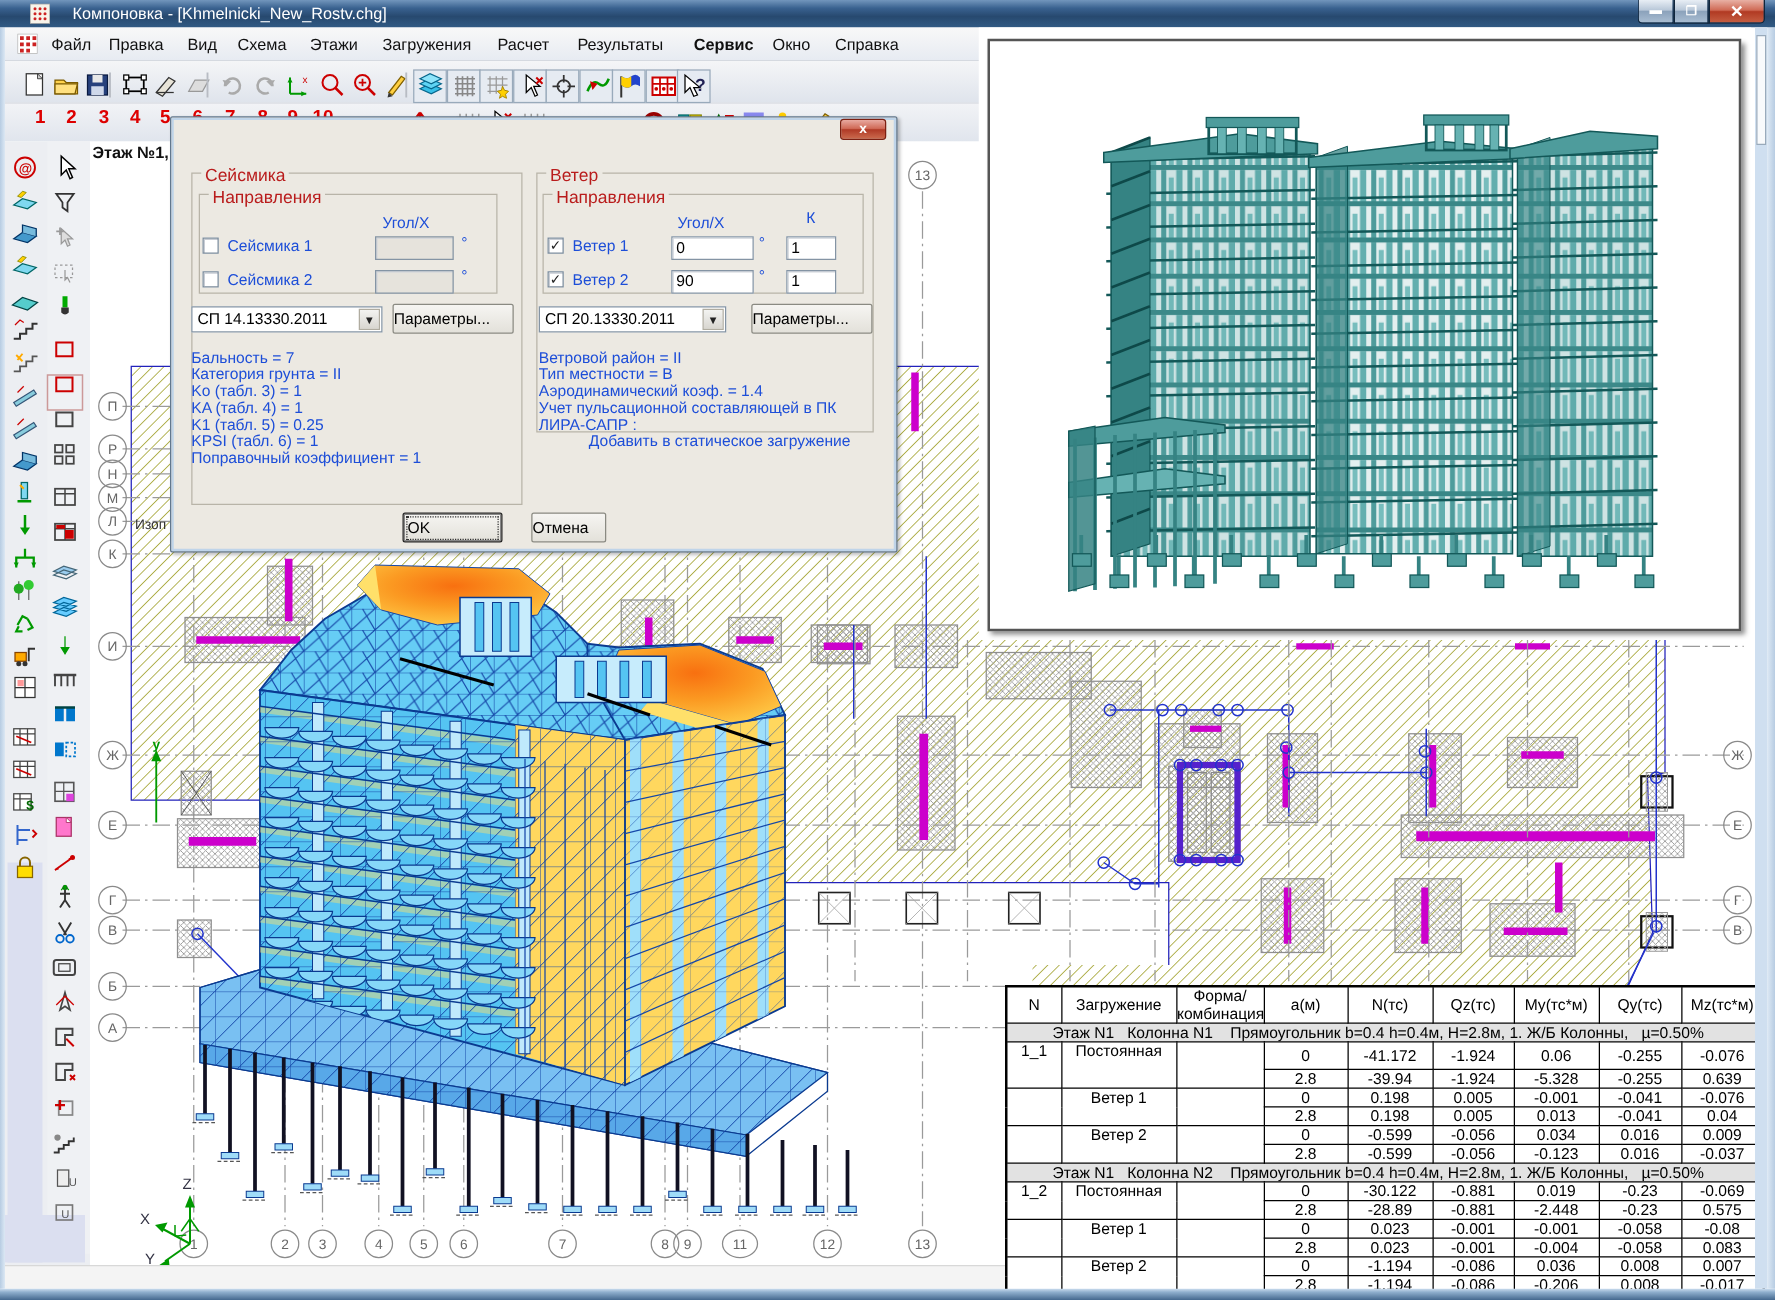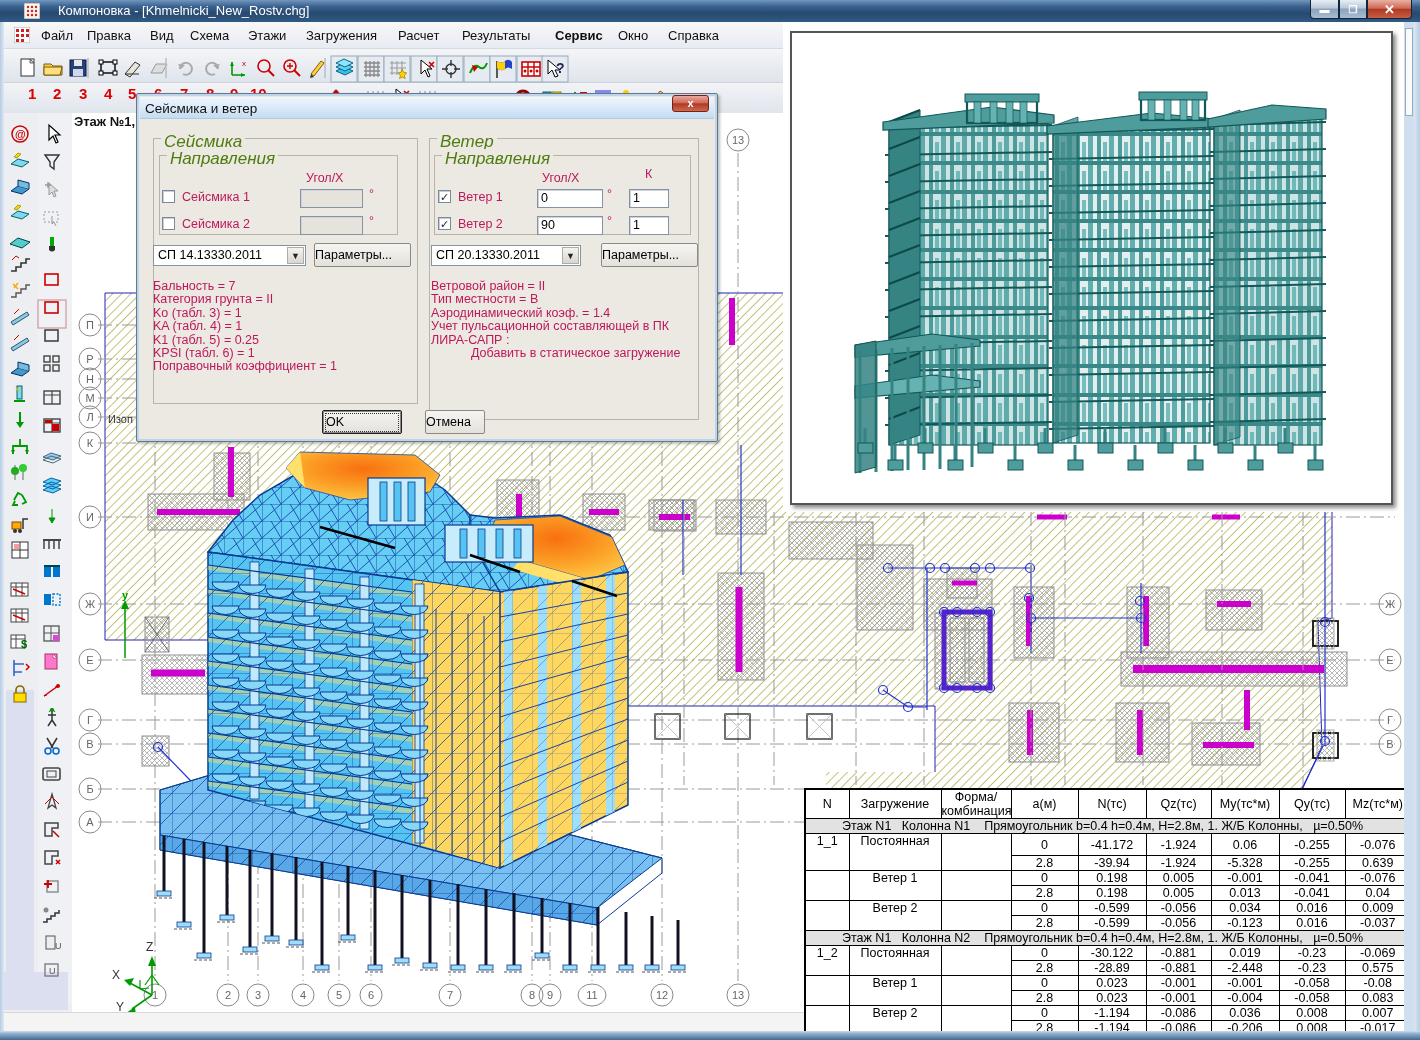--- a/index.html
+++ b/index.html
@@ -68,22 +68,22 @@
   box-shadow:inset 0 0 0 2px #bfd4e9, 2px 2px 3px rgba(0,0,0,0.25); border-radius:2px; }
 #dlgtitle { position:absolute; left:3px; top:3px; right:3px; height:22px;
   background:linear-gradient(to bottom,#eef6fd 0%,#dcebf9 45%,#c4dcf2 100%);
   border-bottom:1px solid #b0c8e0; }
 #dlgtitle span { position:absolute; left:5px; top:4px; font-size:13.5px; color:#111; }
 #dlgclose { position:absolute; right:8px; top:1px; width:37px; height:17px;
   background:linear-gradient(to bottom,#e8a9a0 0%,#d06a57 45%,#b03a26 52%,#cb6a4e 100%);
   border:1px solid #7c2012; border-radius:3px; color:#fff; font-weight:bold; font-size:11px;
   text-align:center; line-height:15px; }
 .grp { position:absolute; border:1px solid #b8b4a8; }
-.grp > .glabel { position:absolute; left:7px; top:-7px; background:#ece9e2; font-size:17px; padding:0 3px; color:#4d7c0f;font-style:italic; }
-.dtext { position:absolute; font-size:12.5px; color:#be185d; white-space:nowrap; }
+.grp > .glabel { position:absolute; left:7px; top:-7px; background:#ece9e2; font-size:14px; padding:0 3px; color:#b91c1c; }
+.dtext { position:absolute; font-size:12.5px; color:#1d4ed8; white-space:nowrap; }
 .cb { position:absolute; width:13px; height:13px; background:#fff; border:1px solid #7a8a9a;
   box-shadow:inset 1px 1px 0 #c8ccd4; font-size:11px; line-height:12px; text-align:center; color:#222; }
 .tfield { position:absolute; height:19px; background:#fff; border:1px solid #8494a4;
   box-shadow:inset 1px 1px 0 #d0d4da; font-size:12.5px; padding:1px 3px; color:#000; }
 .tfield.dis { background:#e6e3dc; }
 .combo { position:absolute; height:21px; background:#fff; border:1px solid #8494a4; font-size:12.5px; }
 .combo .ctext { position:absolute; left:4px; top:2px; color:#000;text-align:center; }
 .combo .carr { position:absolute; right:1px; top:1px; width:17px; bottom:1px;
   background:linear-gradient(to bottom,#f3f3f1,#d8d6d0); border:1px solid #b0aca0;
   font-size:9px; text-align:center; line-height:17px; color:#222; }
@@ -1276,23 +1276,20 @@
 <line x1="493" y1="383" x2="493" y2="398" stroke="#358383" stroke-width="3"></line>
 <rect x="486" y="398" width="15" height="10" fill="#4e9c9c" stroke="#135858" stroke-width="1"></rect>
 <line x1="523" y1="400" x2="523" y2="415" stroke="#358383" stroke-width="3"></line>
 <rect x="516" y="415" width="15" height="10" fill="#4e9c9c" stroke="#135858" stroke-width="1"></rect>
         </g>
 </svg>
 </div>
   </div>
 
 <div class="abs" id="dlg">
-  <div id="dlgtitle">
-      <span>Сейсмика и ветер</span>
-    </div>
   <div id="dlgclose">x</div>
 
   <div class="grp" style="left:16px; top:44px; width:265px; height:266px;">
       <span class="glabel">Сейсмика</span>
     </div>
   <div class="grp" style="left:22px; top:61px; width:239px; height:80px;">
       <span class="glabel">Направления</span>
     </div>
   <div class="dtext" style="left:169px; top:77px;">Угол/X</div>
   <div class="cb" style="left:25px; top:96px;"></div>
@@ -1303,21 +1300,21 @@
   <div class="dtext" style="left:45px; top:123px;">Сейсмика 2</div>
   <div class="tfield dis" style="left:163px; top:122px; width:63px;"></div>
   <div class="dtext" style="left:232px; top:120px;">°</div>
   <div class="combo" style="left:16px; top:151px; width:153px;">
       <span class="ctext">СП 14.13330.2011</span>
       <span class="carr">▼</span>
     </div>
   <div class="btn" style="left:177px; top:149px; width:97px; line-height:22px;">Параметры...</div>
   <div class="dtext" style="left:16px; top:186px; line-height:13.4px;">Бальность = 7<br>Категория грунта = II<br>Ko (табл. 3) = 1<br>KA (табл. 4) = 1<br>K1 (табл. 5) = 0.25<br>KPSI (табл. 6) = 1<br>Поправочный коэффициент = 1</div>
 
-  <div class="grp" style="left:292px; top:44px; width:270px; height:282px;">
+  <div class="grp" style="left:292px; top:44px; width:270px; height:208px;">
       <span class="glabel">Ветер</span>
     </div>
   <div class="grp" style="left:297px; top:61px; width:257px; height:80px;">
       <span class="glabel">Направления</span>
     </div>
   <div class="dtext" style="left:405px; top:77px;">Угол/X</div>
   <div class="dtext" style="left:508px; top:73px;">К</div>
   <div class="cb" style="left:301px; top:96px;">✓</div>
   <div class="dtext" style="left:321px; top:96px;">Ветер 1</div>
   <div class="tfield" style="left:400px; top:95px; width:66px;">0</div>

